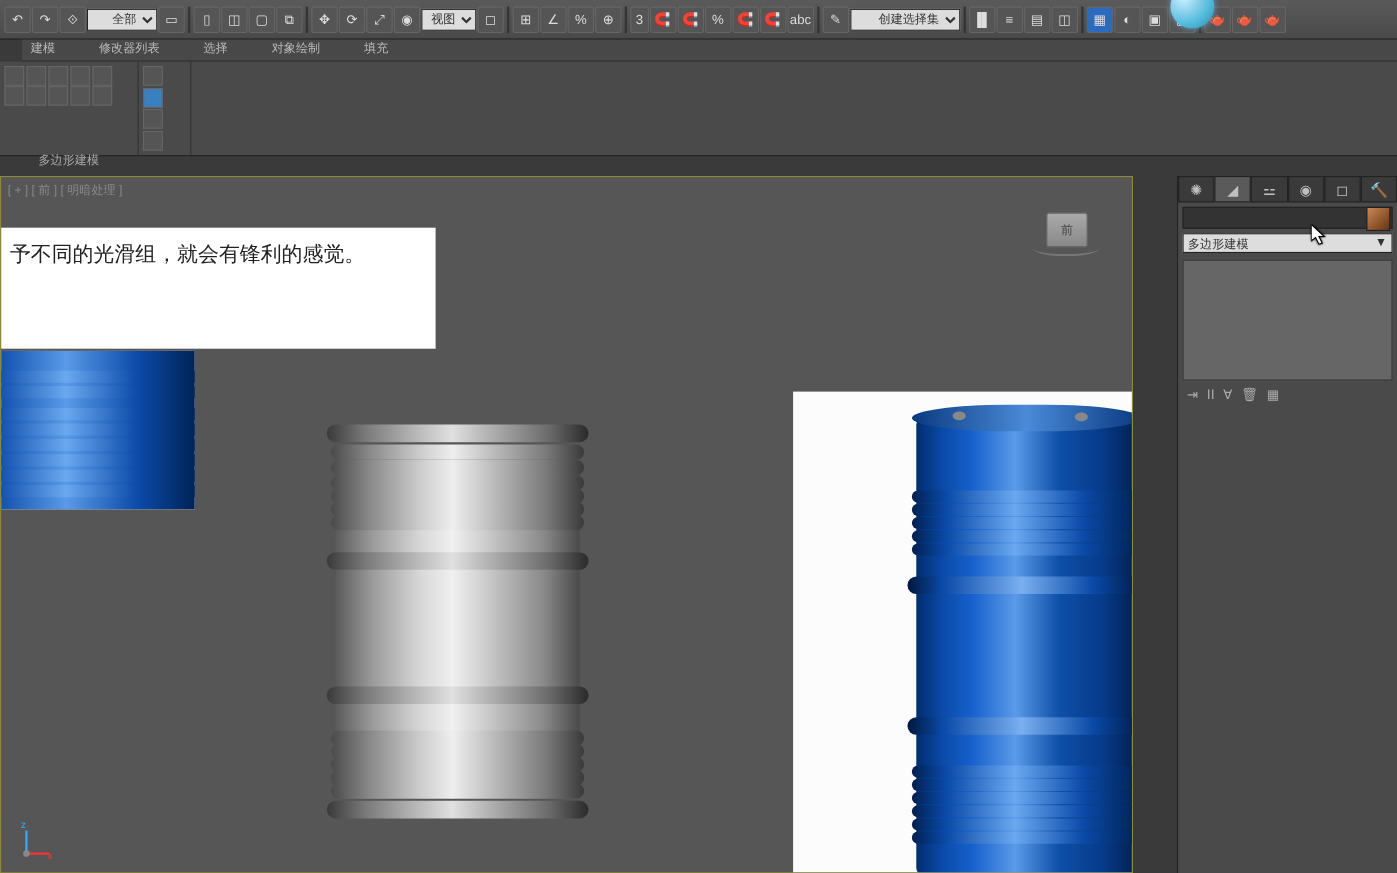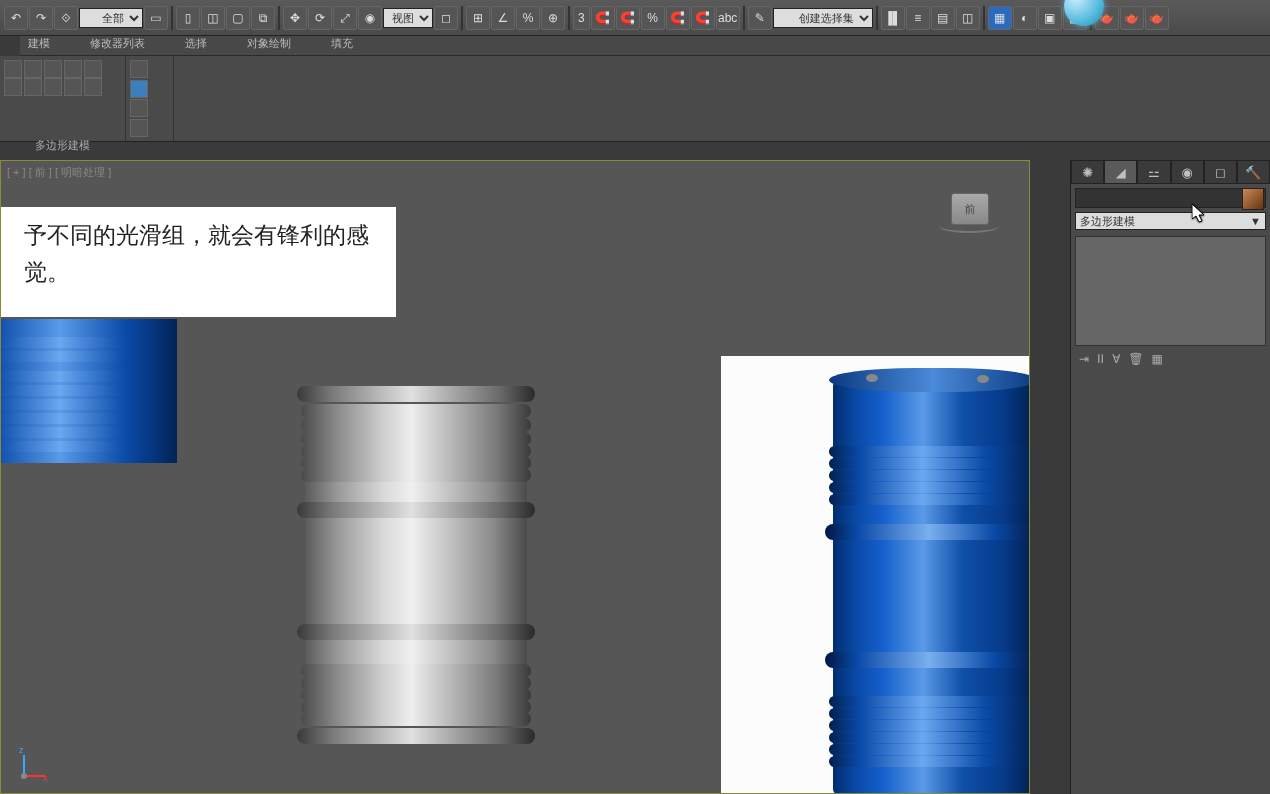--- a/index.html
+++ b/index.html
@@ -182,23 +182,23 @@
   color:#aaa; font-size:12px;
 }
 
 
 .text-card {
   position: absolute;
   left: 0; top: 46px;
   width: 395px; height: 110px;
   background: #fff;
   color: #222;
-  font-size: 23px;
+  font-size: 19px;
   line-height: 1.6;
-  padding: 10px 23px;
+  padding: 10px 8px;
   letter-spacing: 0px;
 }
 .ref-blue-top {
   position:absolute; left:0; top:158px;
   width:176px; height:144px;
   background:#fff;
   overflow:hidden;
 }
 
 

